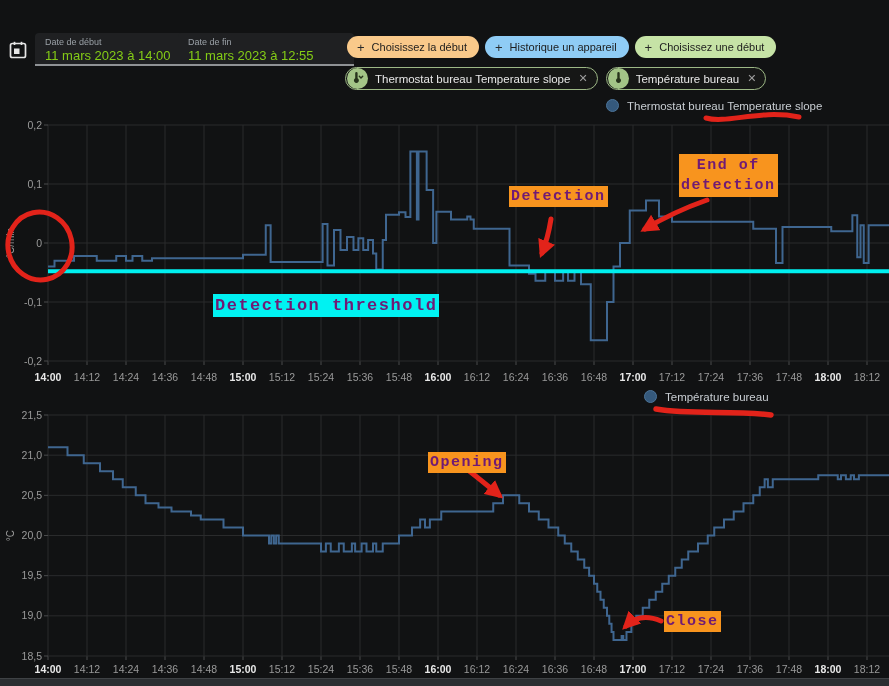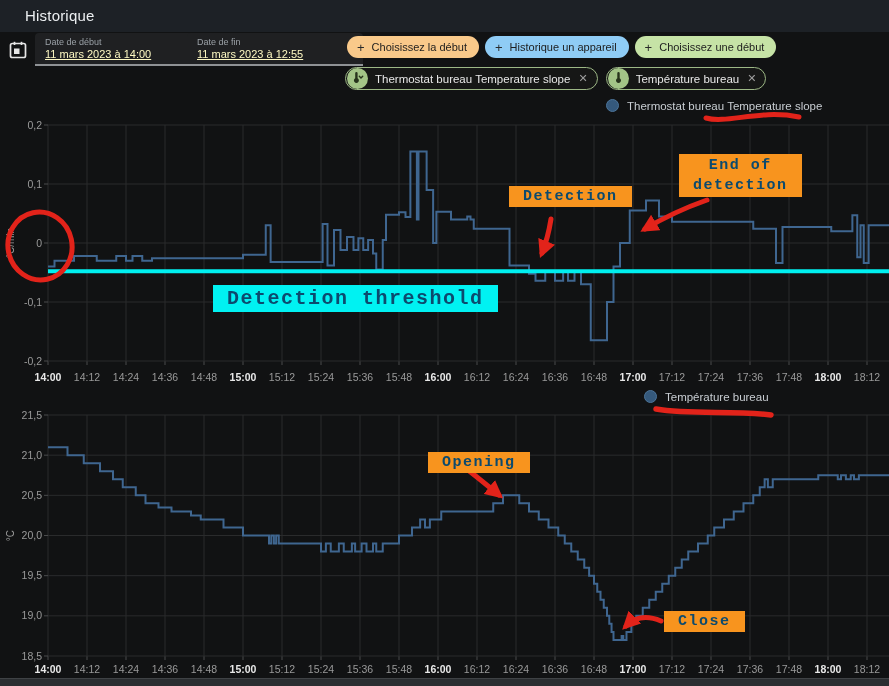--- a/index.html
+++ b/index.html
@@ -10,22 +10,22 @@
   
   .app-header { position:absolute; left:0; top:0; width:889px; height:32px; background:#1d2126; }
   .app-header .title { position:absolute; left:25px; top:0; line-height:32px; color:#eceff1;
                        font-size:15px; font-weight:500; letter-spacing:.2px; }
 
   
   .cal-btn { position:absolute; left:8px; top:40px; width:20px; height:20px; cursor:pointer; }
   .datefield { position:absolute; top:33px; width:176px; height:33px; background:#1f2022;
                border-bottom:2px solid #8f9295; border-radius:4px 4px 0 0; cursor:text; }
   .datefield .flabel { display:block; margin:4px 0 0 10px; font-size:9px; color:#9aa0a6; }
-  .datefield .fvalue { display:block; margin:1px 0 0 10px; font-size:11px; font-weight:500; color:#fef9c3;text-decoration:underline; }
-  #field-start { left:35px; } #field-end { left:187px; }
+  .datefield .fvalue { display:block; margin:1px 0 0 10px; font-size:13px; font-weight:500; color:#84cc16; }
+  #field-start { left:35px; } #field-end { left:178px; }
 
   .pills { position:absolute; left:347px; top:36px; display:flex; gap:6px; }
   .pill { display:inline-flex; align-items:center; gap:7px; height:22px; padding:0 12px 0 10px;
           border-radius:12px; font-size:11px; font-weight:500; color:#1d1d1d; cursor:pointer; }
   .pill .plus { font-size:13px; font-weight:400; color:#2a2a2a; }
   .pill-orange { background:#f9c98a; } .pill-blue { background:#8fccf5; } .pill-green { background:#c6e3a6; }
 
   .chips { position:absolute; left:345px; top:67px; display:flex; gap:8px; }
   .chip { display:inline-flex; align-items:center; height:23px; padding:0 8px 0 1px;
           border:1px solid #9db886; border-radius:12px; background:#161716; cursor:pointer; }
@@ -38,45 +38,42 @@
   .legend { position:absolute; display:flex; align-items:center; gap:8px; cursor:pointer; }
   .legend .dot { width:13px; height:13px; border-radius:50%; background:#35597c; border:1.5px solid #4c7499; }
   .legend .ltext { font-size:11.5px; color:#c8cdd2; }
   #legend1 { left:606px; top:99px; } #legend2 { left:644px; top:390px; }
 
   
   svg.layer { position:absolute; left:0; top:0; width:889px; height:686px; }
   #annos { pointer-events:none; z-index:5; }
 
   
-  .anno { position:absolute; z-index:6; background:#f8941e; color:#0c4a6e;
+  .anno { position:absolute; z-index:6; background:#f8941e; color:#701a75;
           font-family:"Liberation Mono","DejaVu Sans Mono",monospace; font-weight:700;
-          font-size:15px; letter-spacing:1.5px; padding:2px 14px; white-space:pre-line; }
+          font-size:15px; letter-spacing:1.5px; padding:2px 2px; white-space:pre-line; }
   .anno-cyan { background:#00f2f2; }
   #anno-detection { left:509px; top:186px; }
   #anno-end { left:679px; top:154px; text-align:center; line-height:1.3; }
-  #anno-threshold { left:213px; top:285px; font-size:20px; }
+  #anno-threshold { left:213px; top:294px; font-size:17px; }
   #anno-opening { left:428px; top:443px;margin-top:9px; }
   #anno-close { left:664px; top:611px; }
 
   .bottom-bar { position:absolute; left:0; top:678px; width:889px; height:8px;
                 background:#2b2e31; border-top:1px solid #3f4245; cursor:pointer; }
 
   text.tick { font-size:10.5px; fill:#9a9a9a; }
   text.tick-bold { font-size:10.5px; fill:#e8e8e8; font-weight:700; }
   text.unit { font-size:10px; fill:#9a9a9a; }
 </style>
 </head>
 <body>
 
 <div class="stage">
 
-  <div class="app-header">
-    <div class="title">Historique</div>
-  </div>
 
   <div class="cal-btn">
     <svg width="20" height="20" viewBox="0 0 20 20">
       <rect x="2.5" y="3.5" width="15" height="14" rx="1.8" fill="none" stroke="#e6e6e6" stroke-width="1.7"></rect>
       <line x1="6.5" y1="1.8" x2="6.5" y2="5" stroke="#e6e6e6" stroke-width="1.7"></line>
       <line x1="13.5" y1="1.8" x2="13.5" y2="5" stroke="#e6e6e6" stroke-width="1.7"></line>
       <rect x="6" y="8.5" width="5.5" height="5.5" fill="#e6e6e6"></rect>
     </svg>
   </div>
 

